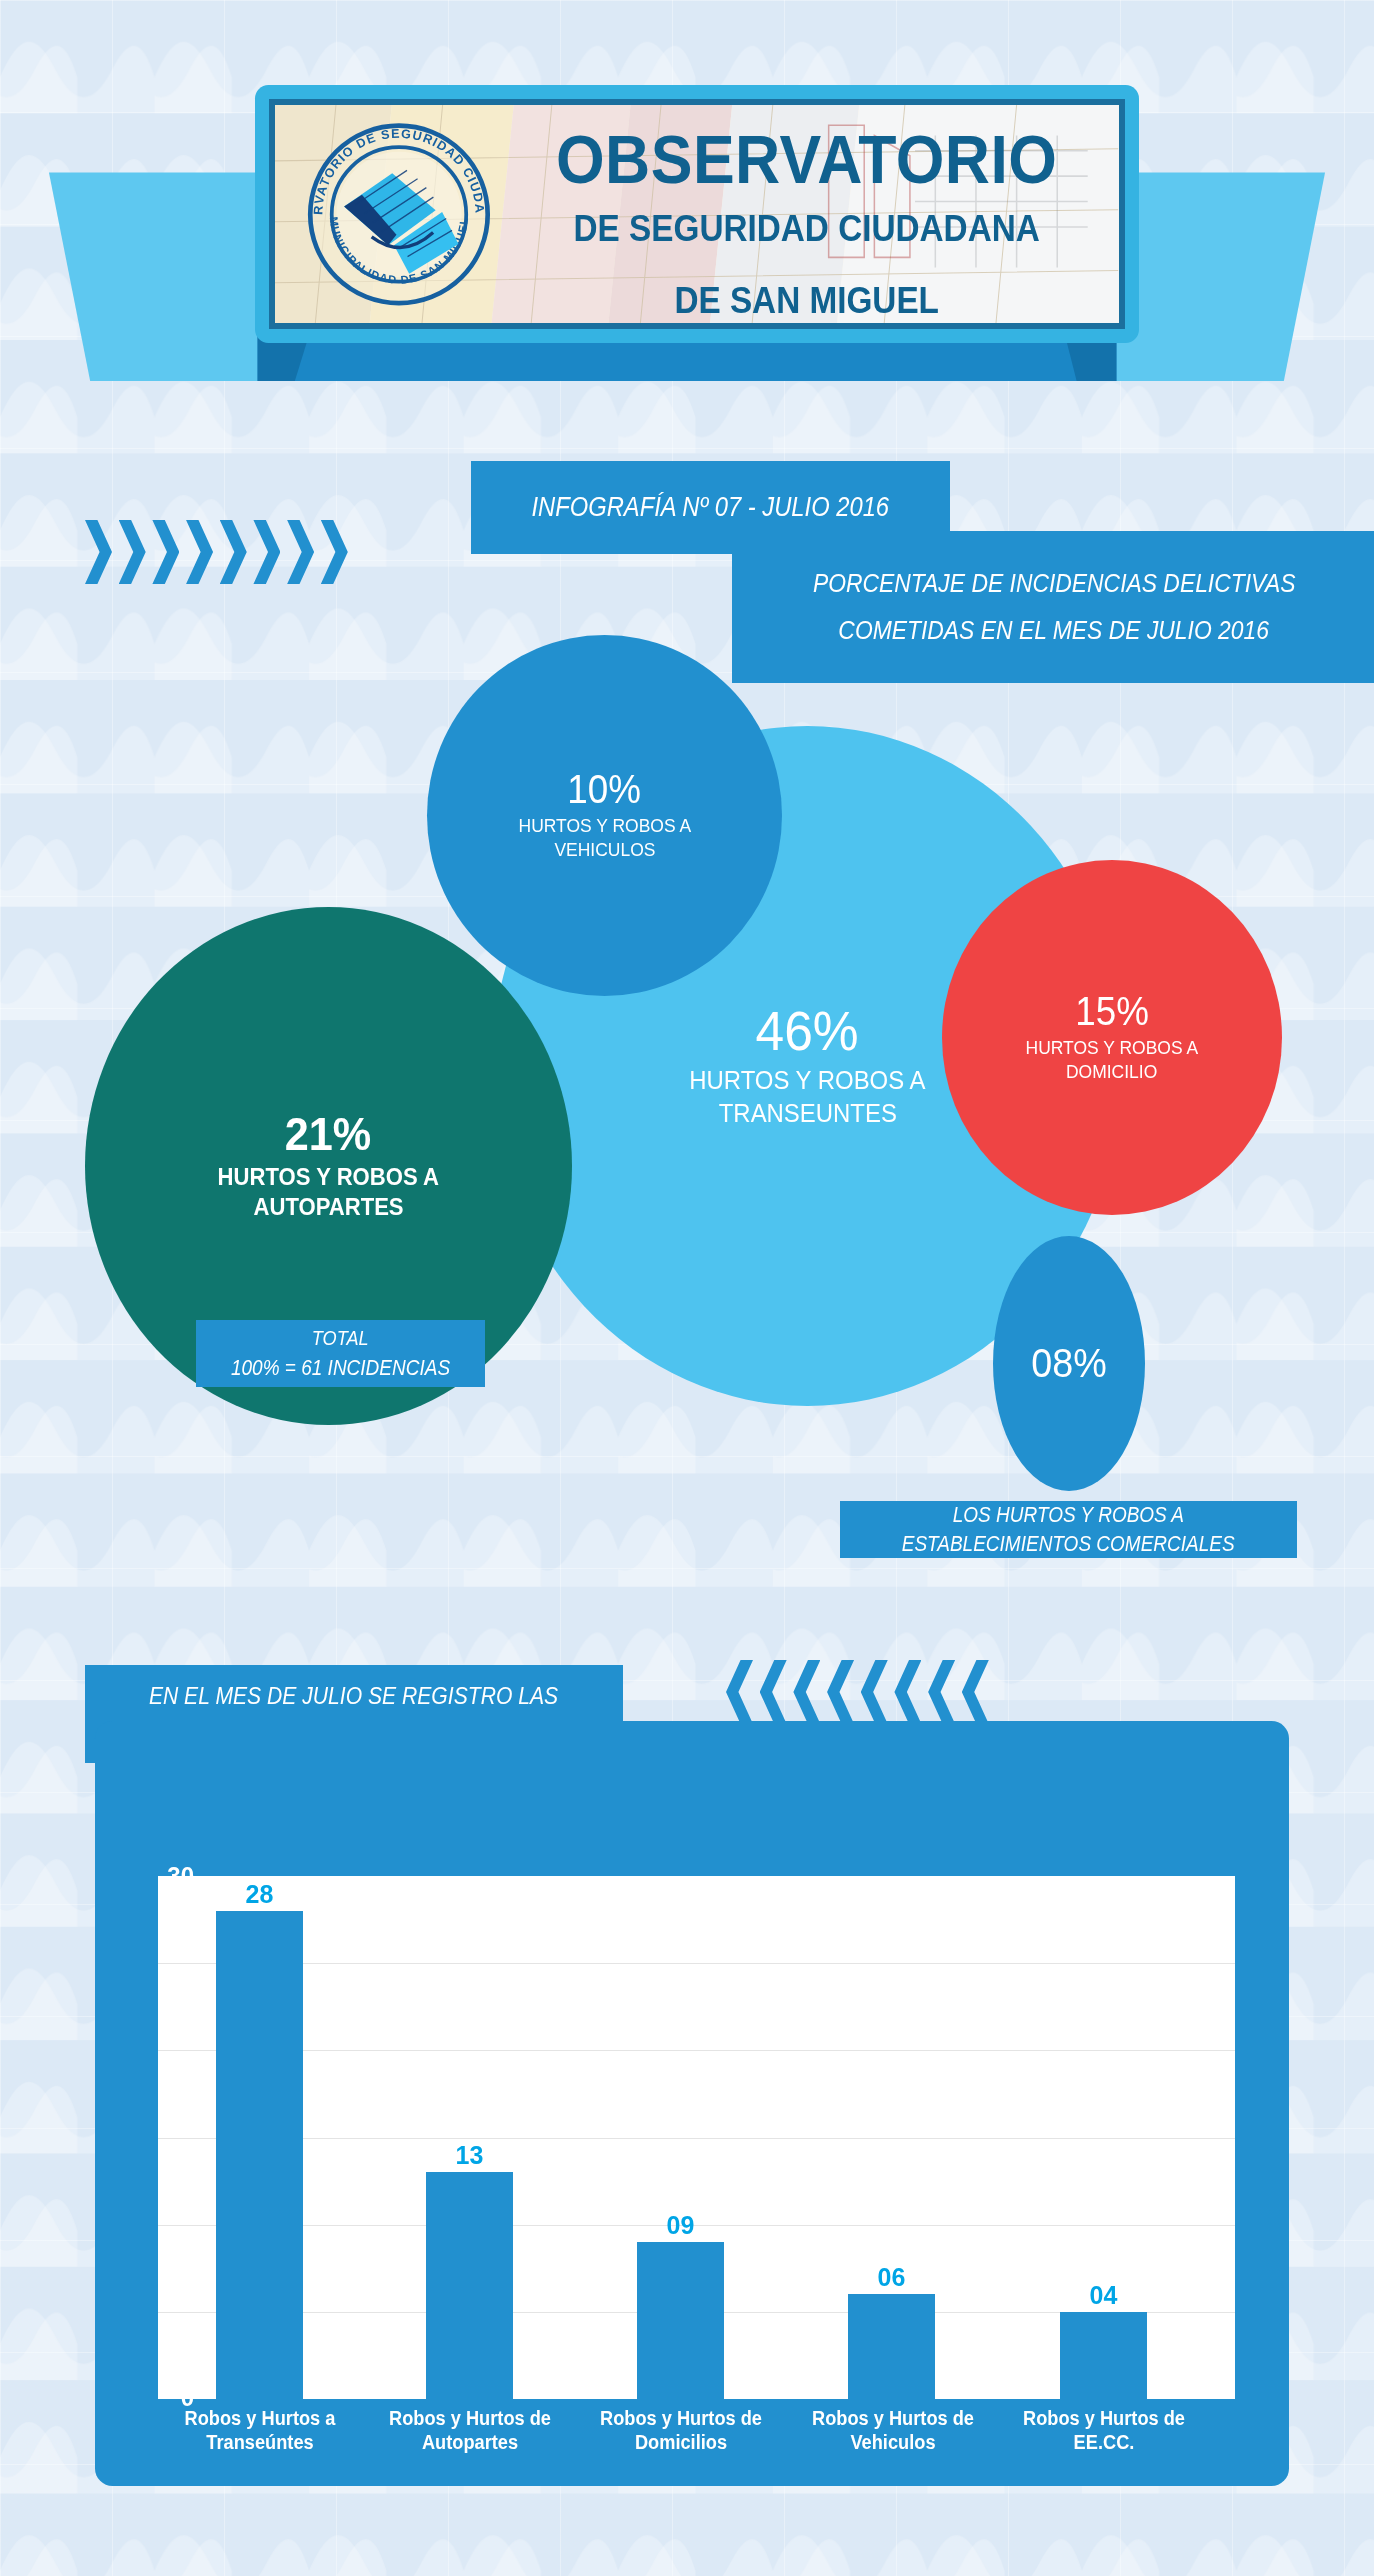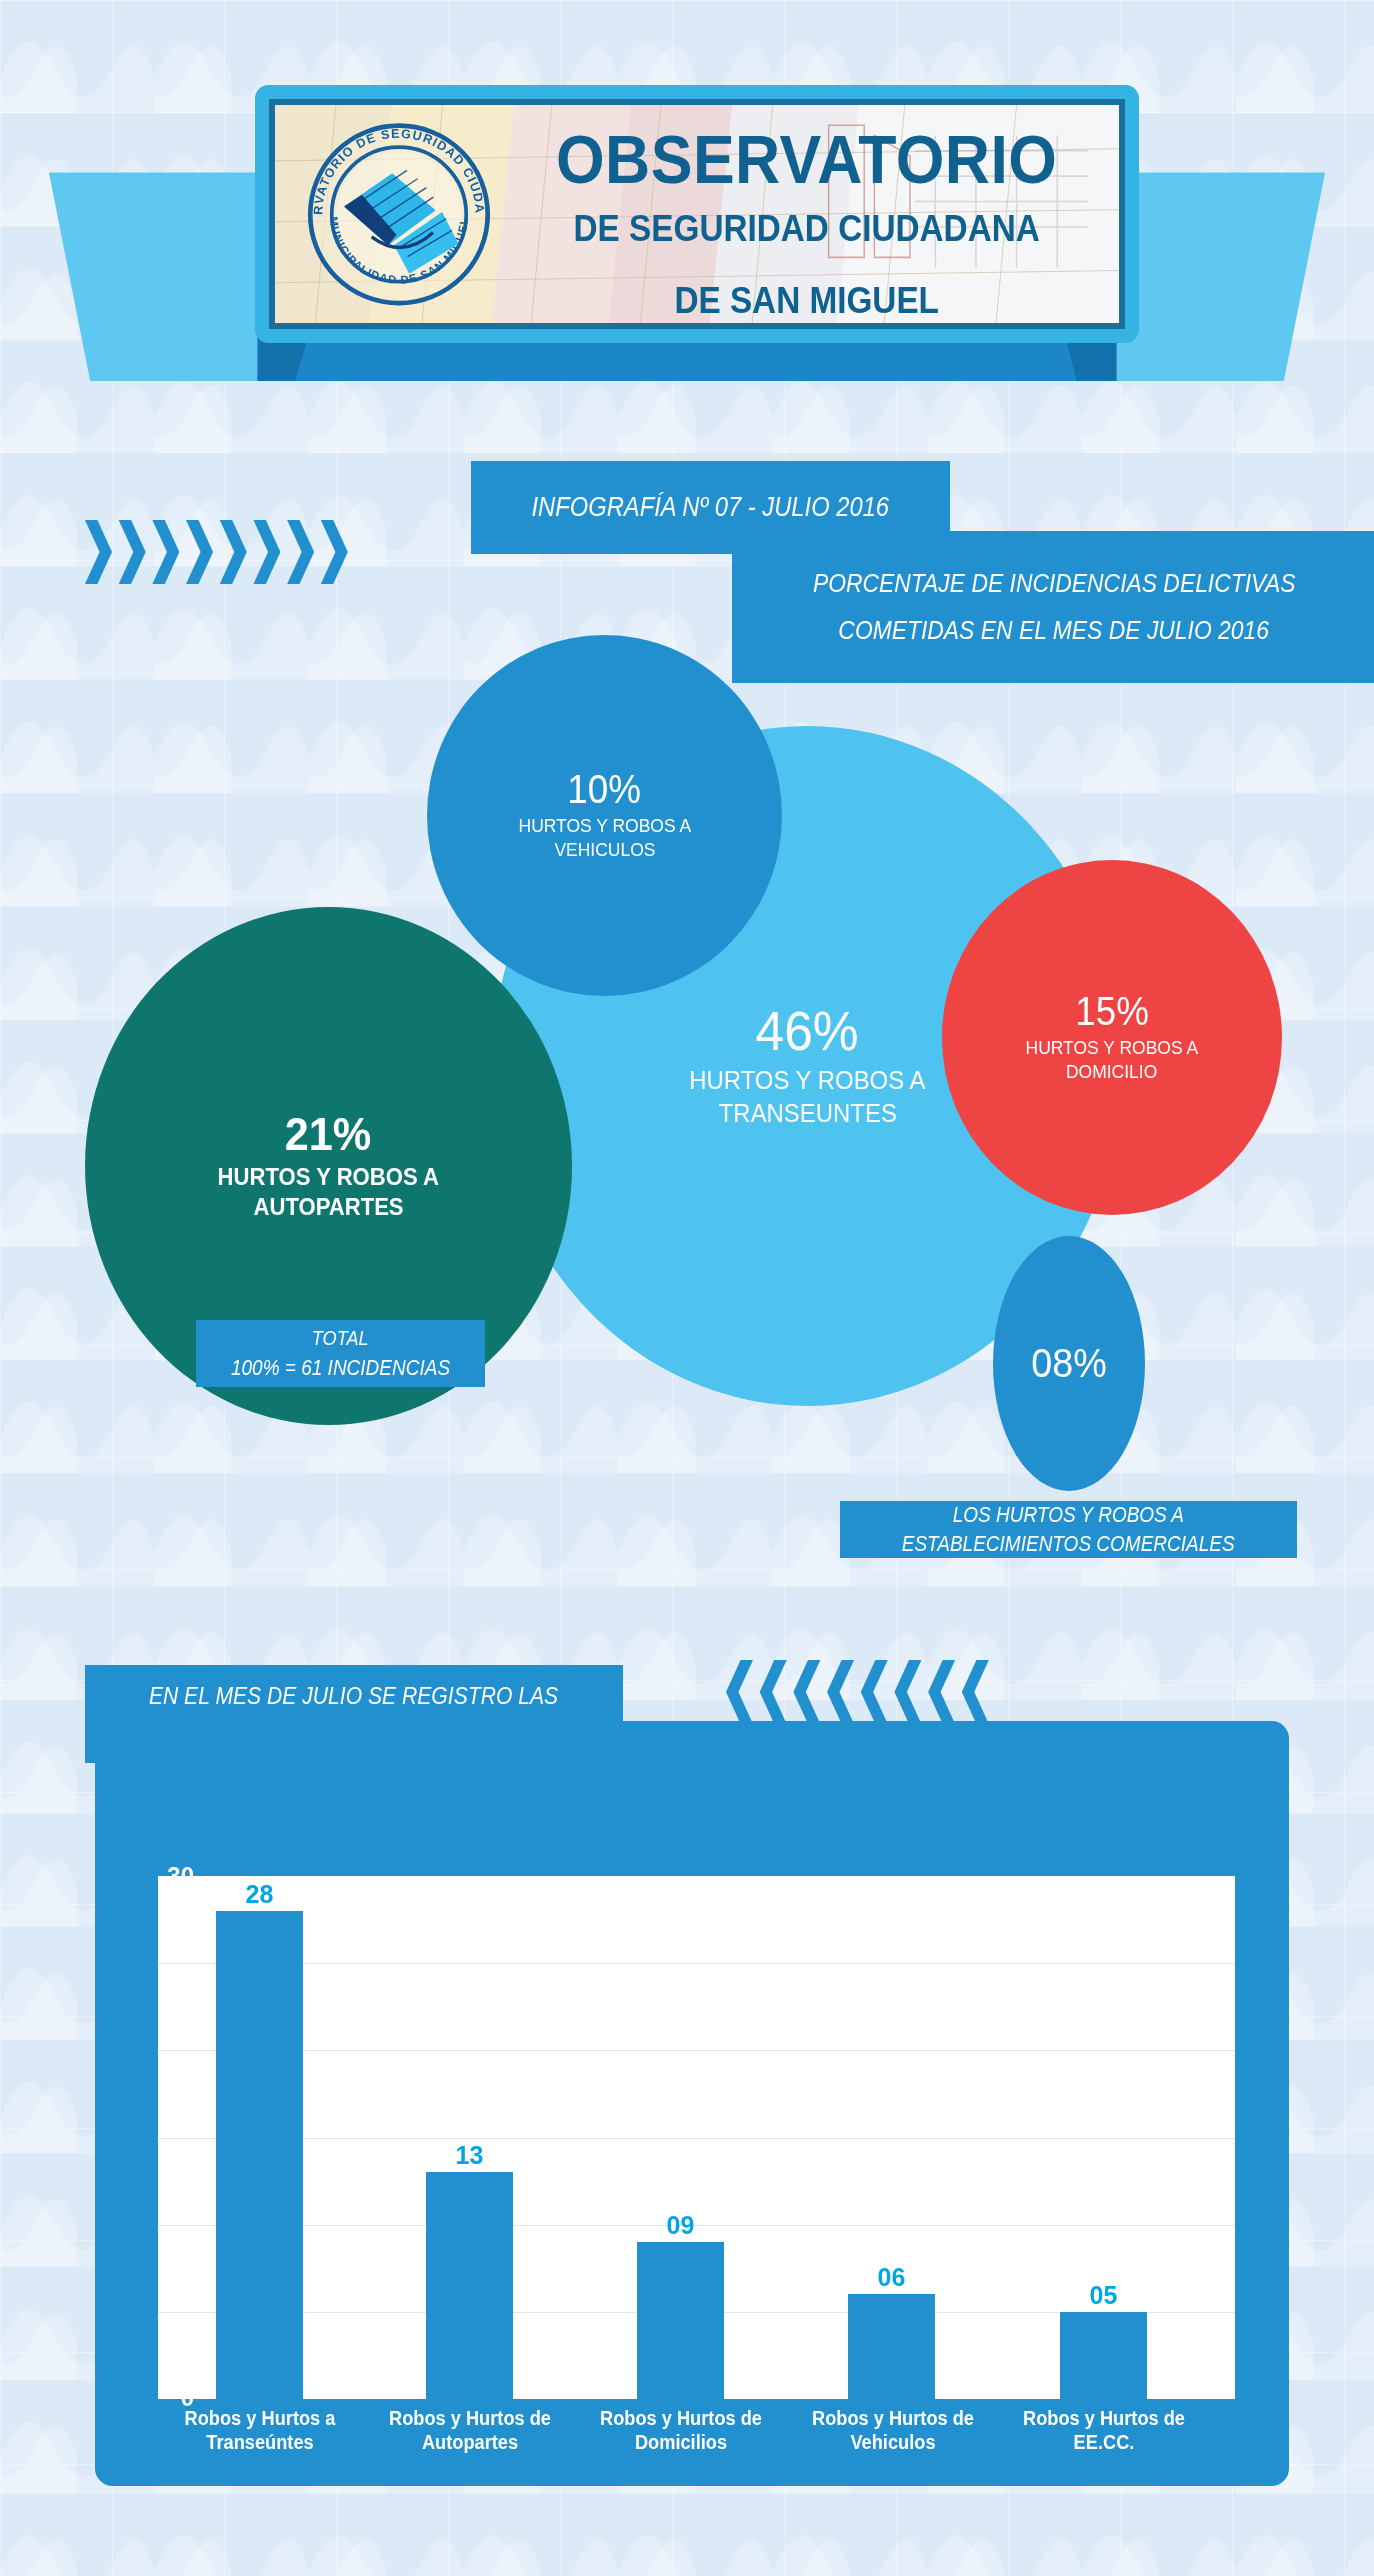--- a/index.html
+++ b/index.html
@@ -298,21 +298,21 @@
     <div class="bar" style="left:58px;  width:87px; height:488px;"></div>
     <div class="bar" style="left:268px;  width:87px; height:227px;"></div>
     <div class="bar" style="left:479px;  width:87px; height:157px;"></div>
     <div class="bar" style="left:690px; width:87px; height:105px;"></div>
     <div class="bar" style="left:902px; width:87px; height:87px;"></div>
 
     <div class="barval" style="left:58px; width:87px; top:4.1px;">28</div>
     <div class="barval" style="left:268px; width:87px; top:265px;">13</div>
     <div class="barval" style="left:479px; width:87px; top:335px;">09</div>
     <div class="barval" style="left:690px; width:87px; top:387px;">06</div>
-    <div class="barval" style="left:902px; width:87px; top:405px;">05</div>
+    <div class="barval" style="left:902px; width:87px; top:405px;">04</div>
   </div>
 
   <div class="xlab" style="left:63px; top:685px; width:204px;">
     <div>Robos y Hurtos a</div>
     <div>Transeúntes</div>
   </div>
   <div class="xlab" style="left:273px; top:685px; width:204px;">
     <div>Robos y Hurtos de</div>
     <div>Autopartes</div>
   </div>

